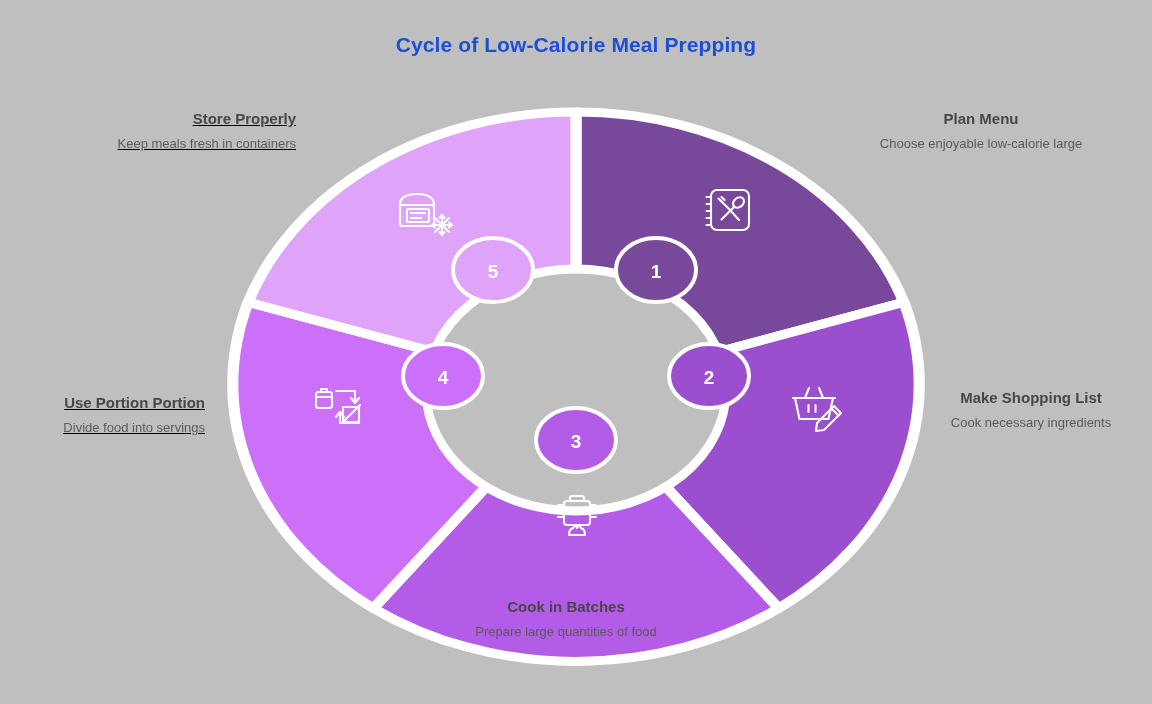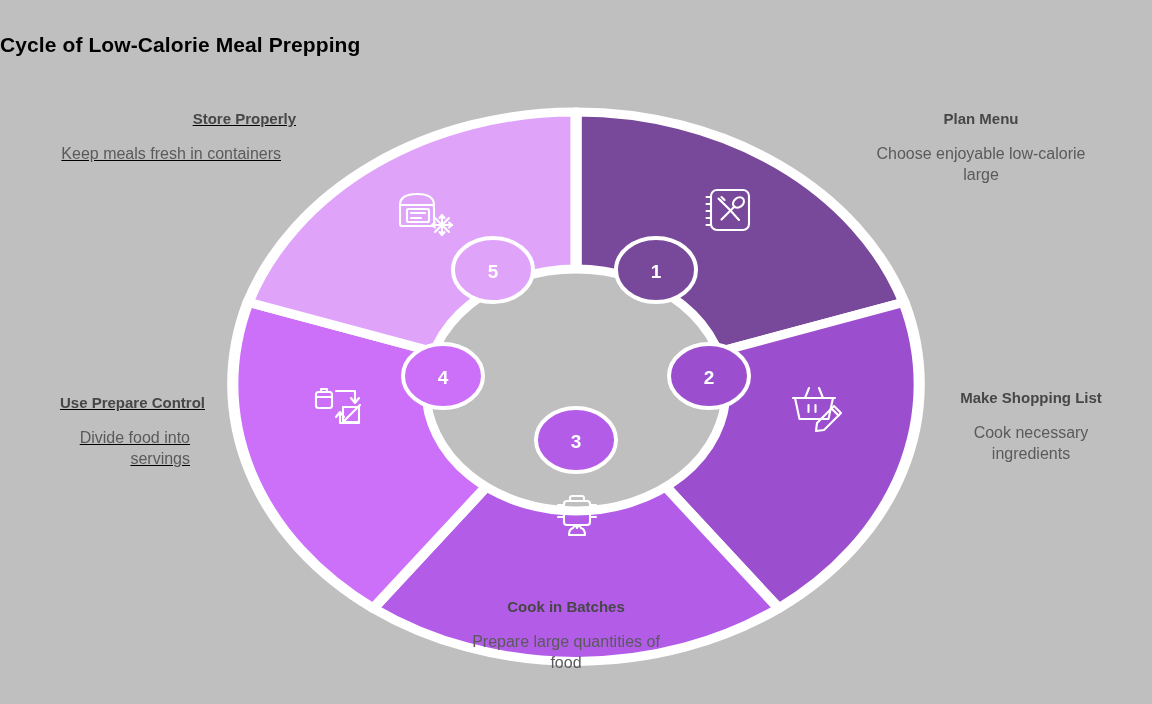--- a/index.html
+++ b/index.html
@@ -4,33 +4,33 @@
 <style>
   html,body{margin:0;padding:0;}
   body{
     width:1152px;height:704px;
     background:#bfbfbf;
     font-family:"Liberation Sans", sans-serif;
     overflow:hidden;position:relative;
   }
   #title{
     position:absolute;top:33px;left:0;width:1152px;
-    text-align:left;
-    font-size:21px;font-weight:bold;color:#000000;
+    text-align:center;
+    font-size:21px;font-weight:bold;color:#1d4ed8;
     letter-spacing:.1px;
   }
   #stage{position:absolute;left:0;top:0;width:1152px;height:704px;}
   svg.wheel{position:absolute;left:0;top:0;width:1152px;height:704px;}
   .lbl{position:absolute;width:250px;}
   .lbl .t{
     font-size:15px;font-weight:bold;color:#474747;
     line-height:1.22;margin:0 0 7px 0;
   }
   .lbl .d{
-    font-size:16px;color:#5a5a5a;line-height:1.32;margin:15px;
+    font-size:13px;color:#5a5a5a;line-height:1.32;margin:0;
   }
   .al-l{text-align:center;}
   .al-r{text-align:right;text-decoration:underline;}
   .al-c{text-align:center;}
   .badge-num{
     font-size:19px;font-weight:bold;fill:#ffffff;
     font-family:"Liberation Sans", sans-serif;
   }
 </style>
 </head>
@@ -175,21 +175,21 @@
     <p class="t">Make Shopping List</p>
     <p class="d">Cook necessary ingredients</p>
   </div>
 
   <div class="lbl al-c" style="left:456px;top:598px;width:220px;">
     <p class="t">Cook in Batches</p>
     <p class="d">Prepare large quantities of food</p>
   </div>
 
   <div class="lbl al-r" style="left:35px;top:394px;width:170px;">
-    <p class="t">Use Prepare Control</p>
+    <p class="t">Use Portion Portion</p>
     <p class="d">Divide food into servings</p>
   </div>
 
   <div class="lbl al-r" style="left:46px;top:110px;width:250px;">
     <p class="t">Store Properly</p>
     <p class="d">Keep meals fresh in containers</p>
   </div>
 
 </div>
 

